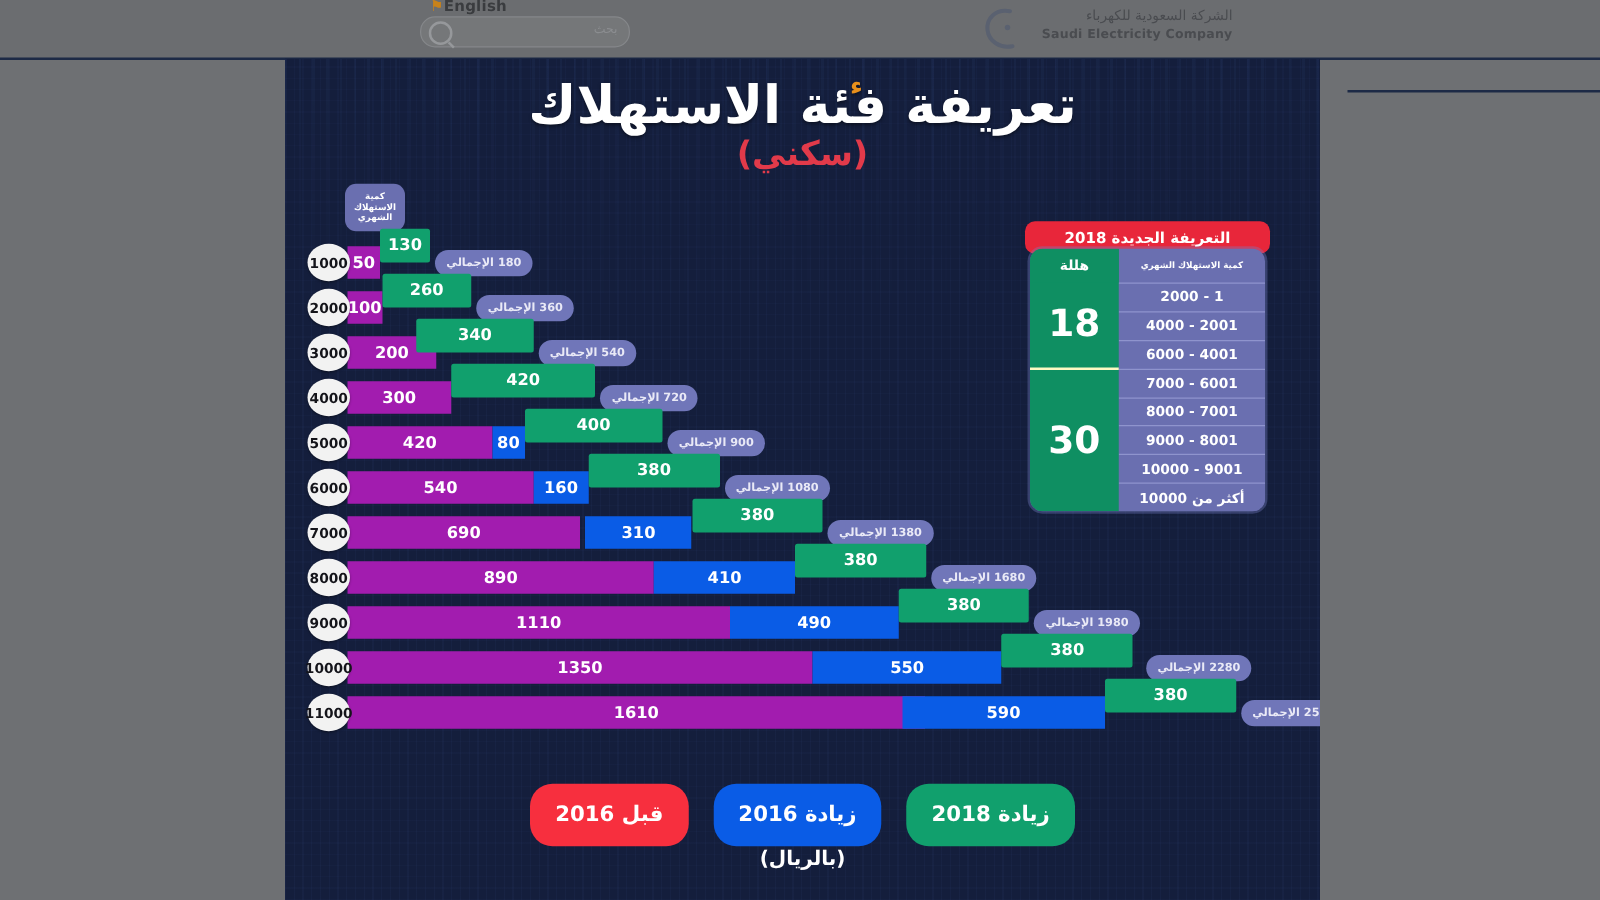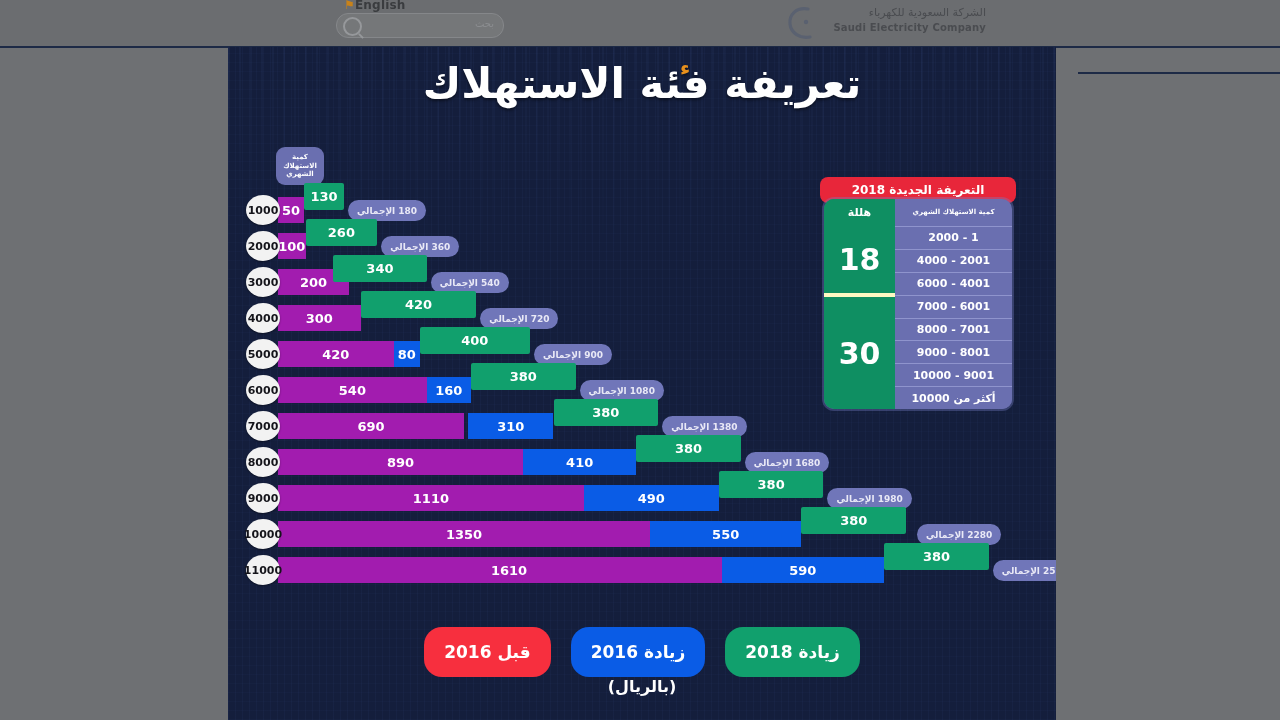--- a/index.html
+++ b/index.html
@@ -101,21 +101,21 @@
   #tariff .ch{height:27px;display:flex;align-items:center;justify-content:center;
     color:#fff;font-size:7px;font-weight:bold;text-align:center;line-height:1.2;}
   #tariff .col-right .ch{font-size:11px;background:#0f8f62;}
   #tariff .cell{
     flex:1;display:flex;align-items:center;justify-content:center;color:#fff;
     font-size:11px;font-weight:bold;border-top:1px solid #8f94cd;background:#6a6fb0;
   }
   #tariff .rate{
     display:flex;align-items:center;justify-content:center;color:#fff;font-weight:bold;font-size:30px;
   }
-  #tariff .rate.r1{flex:3;border-bottom:4px solid #fef9c3;}
+  #tariff .rate.r1{flex:3;border-bottom:2px solid #fef9c3;}
   #tariff .rate.r2{flex:5;}
 
   
   #legend{position:absolute;left:0;top:580px;width:828px;text-align:center;}
   .lg{display:inline-block;border-radius:18px;padding:15px 20px;margin:0 10px;
     color:#fff;font-size:17px;font-weight:bold;vertical-align:middle;text-align:right;}
   #currency{position:absolute;left:0;top:630px;width:828px;text-align:center;
     color:#ffffff;font-size:16px;font-weight:bold;}
 </style>
 </head>
@@ -147,20 +147,21 @@
 
 <div id="infographic">
   <div class="tex"></div>
   <div class="tex2"></div>
 
   <div class="title-wrap">
     <div class="title-main">
       <span class="title-hamza">ء</span>
       <span>تعريفة فئة الاستهلاك</span>
     </div>
+    <div class="title-sub">(سكني)</div>
   </div>
 
   <div id="chart">
     <div class="qty-badge">كمية الاستهلاك الشهري</div>
   <div class="row" style="top: 48px;">
         <div class="circ">1000</div>
         <div class="seg red" style="left: 32px; width: 26px;">50</div>
         <div class="seg green" style="left: 58px; width: 40px;">130</div>
         <div class="total" style="left: 102px;">180 الإجمالي</div>
       </div>

